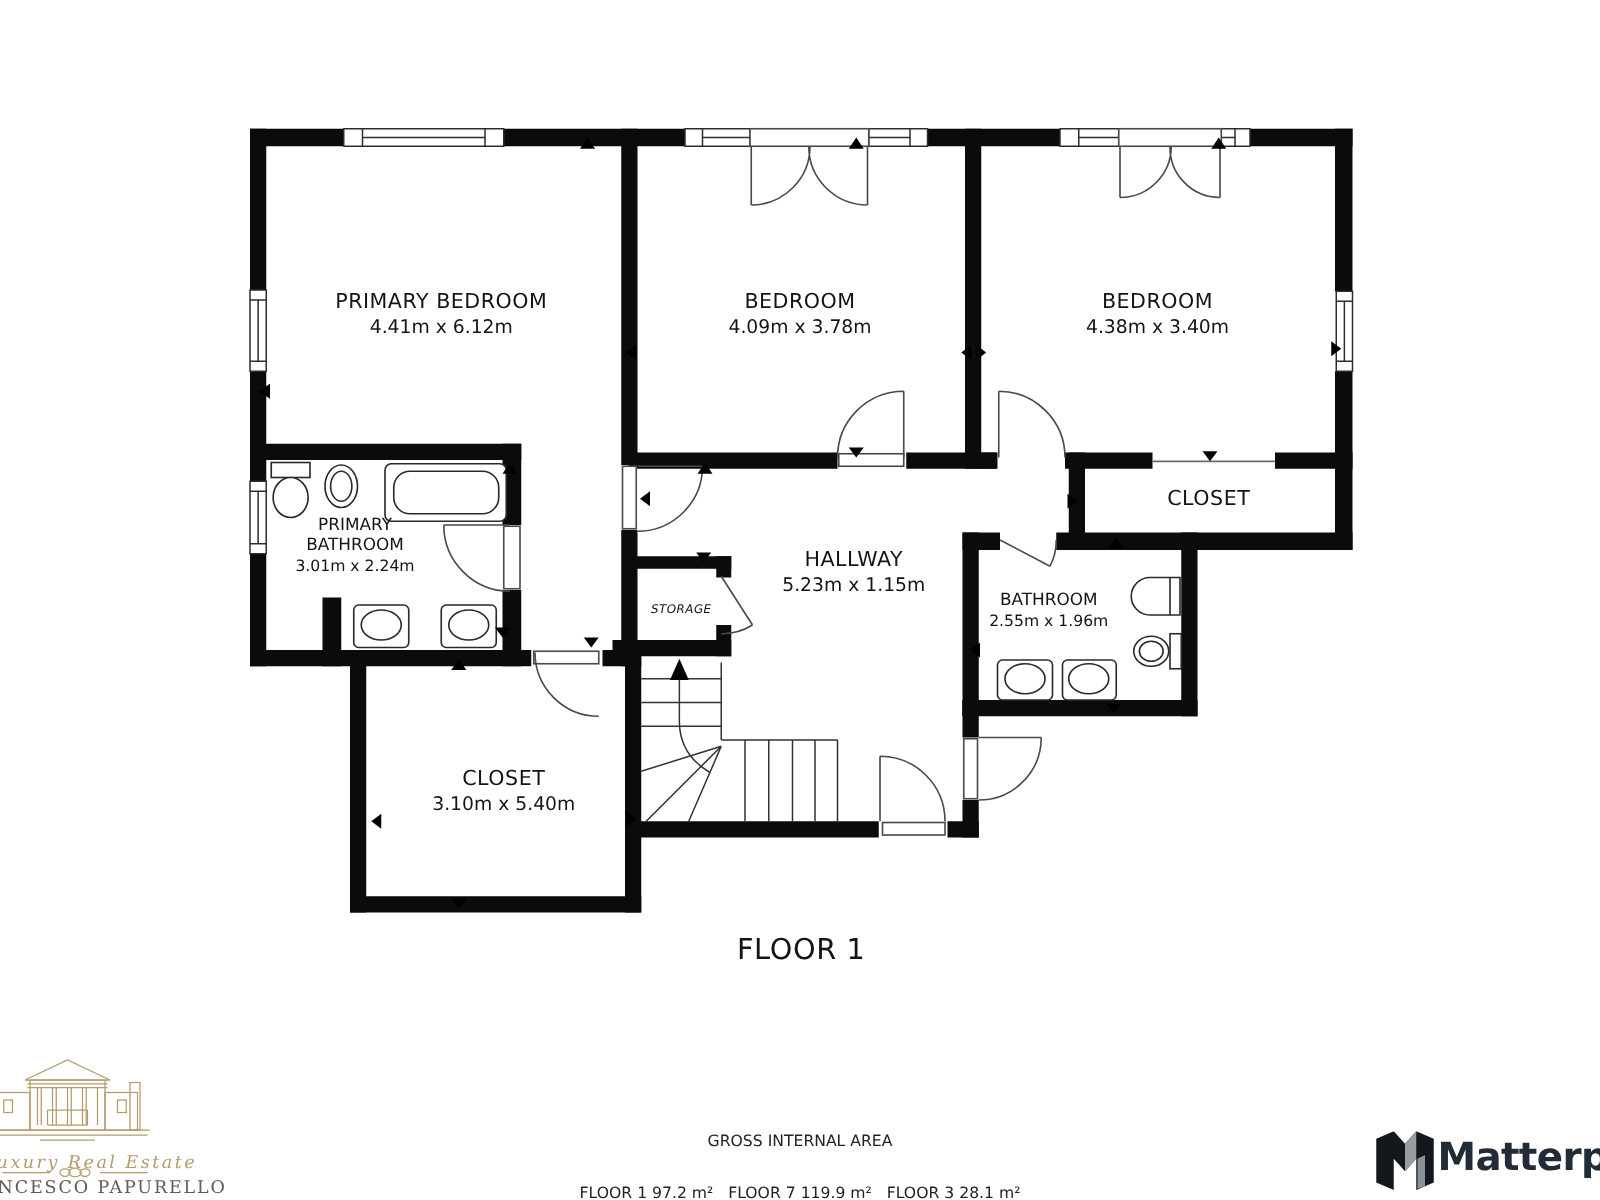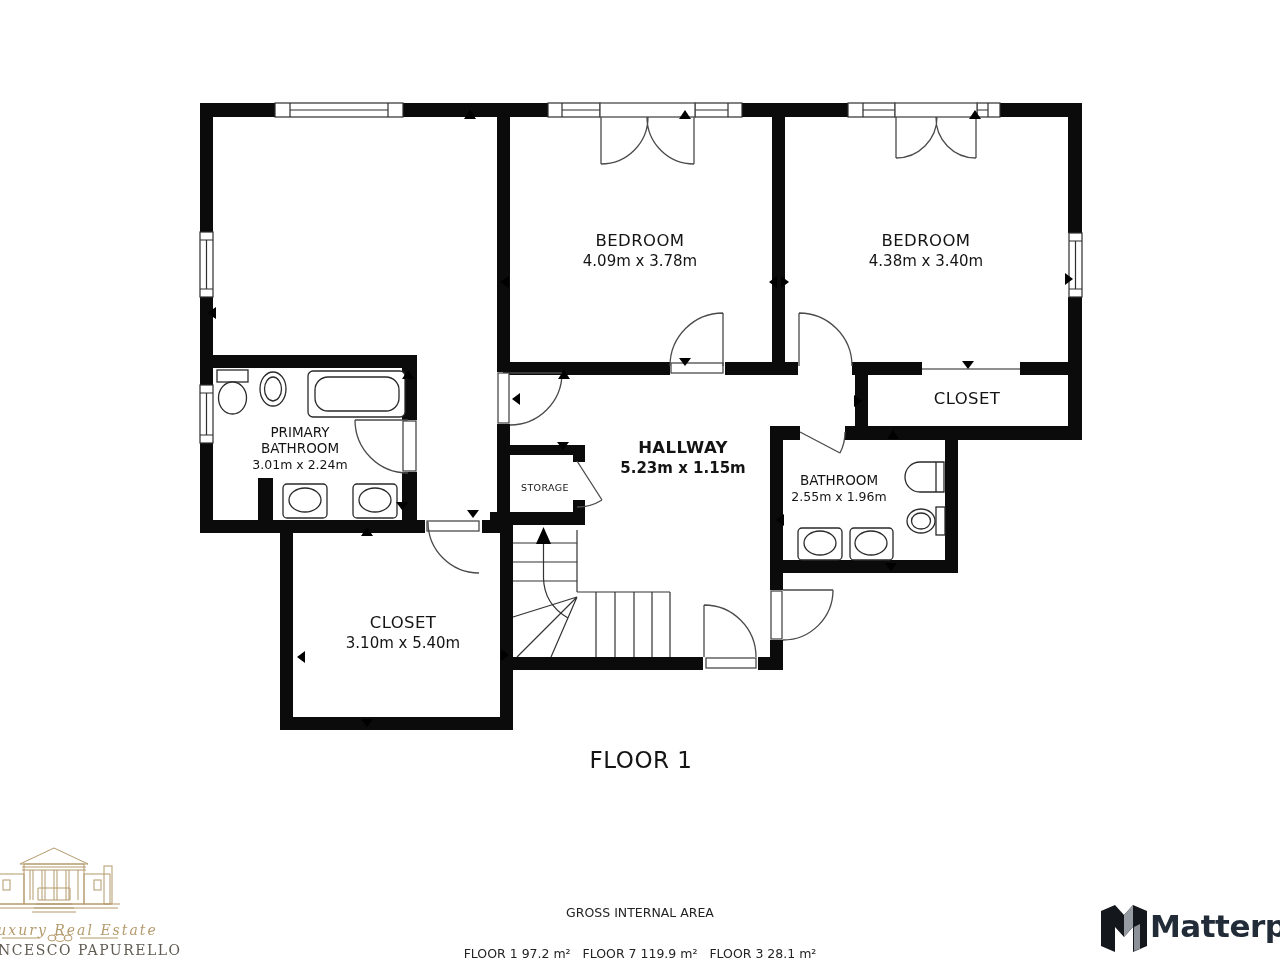--- a/index.html
+++ b/index.html
@@ -5,21 +5,21 @@
   html,body{margin:0;padding:0;background:#fff;}
   body{width:1280px;height:960px;position:relative;overflow:hidden;
        font-family:"DejaVu Sans","Liberation Sans",sans-serif;color:#1a1a1a;}
   #stage{position:absolute;inset:0;}
   svg{position:absolute;left:0;top:0;}
   .lbl{position:absolute;transform:translateX(-50%);text-align:center;white-space:nowrap;color:#141414;}
   .room-name{font-size:16.5px;letter-spacing:.4px;}
   .room-dims{font-size:15px;margin-top:2px;}
   .small-name{font-size:13.5px;line-height:16px;}
   .small-dims{font-size:12.5px;margin-top:1px;text-align:right;}
-  .tiny{font-size:9.5px;letter-spacing:.4px;}
+  .tiny{font-size:9.5px;letter-spacing:.4px;font-style:italic;}
   .floor-title{font-size:23px;letter-spacing:.5px;}
   .footer{position:absolute;left:640px;transform:translateX(-50%);text-align:center;
           font-size:12.5px;line-height:13.5px;color:#232323;white-space:pre;}
   .footer div{margin-bottom:.5px;}
   
   .script{position:absolute;left:-14px;top:922px;font-family:"DejaVu Serif","Liberation Serif",serif;
           font-style:italic;font-size:14px;color:#b49a6c;letter-spacing:2px;white-space:nowrap;}
   .agent{position:absolute;left:-2px;top:942px;font-family:"DejaVu Serif","Liberation Serif",serif;
          font-size:14px;color:#615c53;letter-spacing:1.5px;white-space:nowrap;}
   
@@ -236,42 +236,46 @@
     <polygon points="297,657 305,651 305,663"></polygon>
     <polygon points="509,655 501,649 501,661"></polygon>
     <polygon points="512,399 520,393 520,405"></polygon>
     <polygon points="564,370 558,379 570,379"></polygon>
     <polygon points="563,450 557,442 569,442"></polygon>
     <polygon points="685,366 679,358 691,358"></polygon>
     <polygon points="473,518 467,510 479,510"></polygon>
   </g>
 </svg>
 
+<div class="lbl" style="left:353px;top:231px;">
+  <div class="room-name">PRIMARY BEDROOM</div>
+  <div class="room-dims">4.41m x 6.12m</div>
+</div>
 
 <div class="lbl" style="left:640px;top:231px;">
   <div class="room-name">BEDROOM</div>
   <div class="room-dims">4.09m x 3.78m</div>
 </div>
 
 <div class="lbl" style="left:926px;top:231px;">
   <div class="room-name">BEDROOM</div>
   <div class="room-dims">4.38m x 3.40m</div>
 </div>
 
 <div class="lbl" style="left:967px;top:389px;">
   <div class="room-name">CLOSET</div>
 </div>
 
-<div class="lbl" style="left:284px;top:424px;margin-left:16px;">
+<div class="lbl" style="left:284px;top:412px;">
   <div class="small-name">PRIMARY</div>
   <div class="small-name">BATHROOM</div>
   <div class="small-dims">3.01m x 2.24m</div>
 </div>
 
-<div class="lbl" style="left:683px;top:438px;font-weight:bold;">
+<div class="lbl" style="left:683px;top:438px;">
   <div class="room-name">HALLWAY</div>
   <div class="room-dims">5.23m x 1.15m</div>
 </div>
 
 <div class="lbl" style="left:839px;top:472px;">
   <div class="small-name">BATHROOM</div>
   <div class="small-dims">2.55m x 1.96m</div>
 </div>
 
 <div class="lbl tiny" style="left:545px;top:482px;">STORAGE</div>

